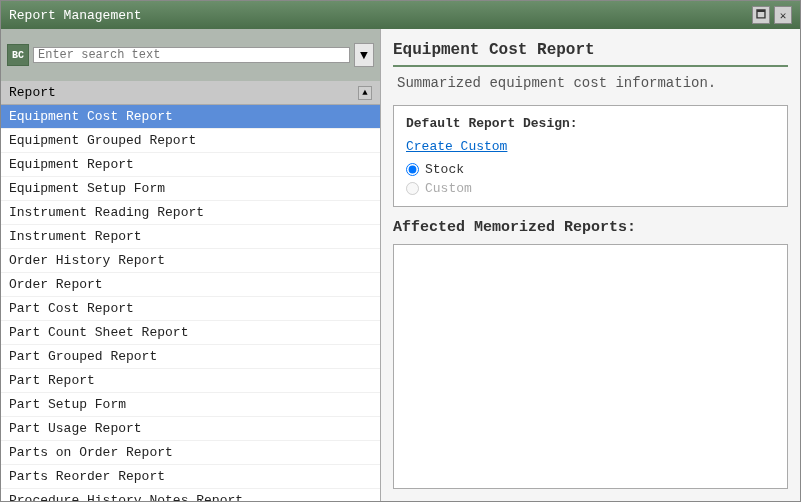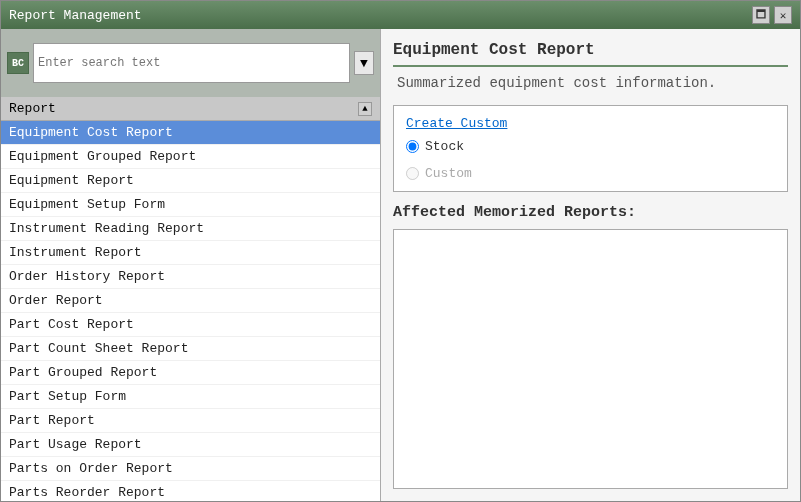--- a/index.html
+++ b/index.html
@@ -6,36 +6,36 @@
     body { background: #c0c0c0; display: flex; align-items: center; justify-content: center; width: 801px; height: 502px; overflow: hidden; }
     .window { width: 801px; height: 502px; background: #f0f0f0; border: 1px solid #888; display: flex; flex-direction: column; }
     .title-bar { background: linear-gradient(to bottom, #6b8e6b, #4a6e4a); color: white; height: 28px; display: flex; align-items: center; justify-content: space-between; padding: 0 8px; flex-shrink: 0; }
     .title-bar-text { font-size: 13px; font-weight: normal; }
     .title-bar-buttons { display: flex; gap: 4px; }
     .title-btn { width: 18px; height: 18px; background: #d0d0d0; border: 1px solid #888; display: flex; align-items: center; justify-content: center; cursor: pointer; font-size: 11px; color: #333; }
     .main-content { display: flex; flex: 1; overflow: hidden; }
     .left-panel { width: 380px; display: flex; flex-direction: column; border-right: 1px solid #aaa; flex-shrink: 0; }
     .search-bar { padding: 14px 6px; background: #b0b8b0; display: flex; align-items: center; gap: 4px; flex-shrink: 0; }
     .search-icon-box { display: flex; align-items: center; justify-content: center; width: 22px; height: 22px; background: #5a7a5a; border: 1px solid #4a6a4a; }
-    .search-input { flex: 1; height: 40px; border: 1px solid #999; padding: 0 4px; background: white; color: #aaa; font-size: 12px; }
+    .search-input { flex: 1; height: 16px; border: 1px solid #999; padding: 0 4px; background: white; color: #aaa; font-size: 12px; }
     .search-dropdown { width: 20px; height: 24px; border: 1px solid #999; background: #e8e8e8; display: flex; align-items: center; justify-content: center; cursor: pointer; }
     .list-header { background: #c8c8c8; border-bottom: 1px solid #aaa; padding: 4px 8px; display: flex; align-items: center; justify-content: space-between; flex-shrink: 0; gap: 32px; }
     .list-scroll { flex: 1; overflow-y: auto; background: white; }
     .list-scroll::-webkit-scrollbar { width: 14px; }
     .list-scroll::-webkit-scrollbar-track { background: #e8e8e8; border: 1px solid #ccc; }
     .list-scroll::-webkit-scrollbar-thumb { background: #c0c0c0; border: 1px solid #999; }
     .list-item { padding: 4px 8px; cursor: pointer; border-bottom: 1px solid #f0f0f0; white-space: nowrap; color: #222; font-size: 13px; }
     .list-item.selected { background: #5b8dd9; color: white; }
     .right-panel { flex: 1; display: flex; flex-direction: column; padding: 12px; background: #f5f5f5; overflow-y: auto; }
     .report-title { font-size: 16px; font-weight: bold; color: #333; border-bottom: 2px solid #6b8e6b; padding-bottom: 6px; margin-bottom: 8px; }
     .report-desc { color: #555; margin-bottom: 14px; padding-left: 4px; font-size: 14px; }
     .section-box { border: 1px solid #aaa; background: white; padding: 10px 12px; margin-bottom: 12px; }
     .section-title { font-weight: bold; margin-bottom: 8px; color: #333; font-size: 13px; }
     .create-custom-link { color: #0066cc; text-decoration: underline; cursor: pointer; display: block; margin-bottom: 8px; font-size: 13px; }
-    .radio-group { display: flex; flex-direction: column; gap: 12px; }
+    .radio-group { display: flex; flex-direction: column; gap: 4px; }
     .radio-item { display: flex; align-items: center; gap: 6px; }
     .radio-item input[type="radio"] { cursor: pointer; }
     .radio-label { color: #333; font-size: 13px; }
     .radio-label.disabled { color: #aaa; }
     .affected-title { font-weight: bold; color: #333; margin-bottom: 8px; font-size: 15px; }
     .affected-box { border: 1px solid #aaa; background: white; flex: 1; min-height: 200px; }
     .scroll-arrow { width: 14px; height: 14px; background: #d0d0d0; border: 1px solid #999; display: flex; align-items: center; justify-content: center; cursor: pointer; font-size: 9px; }
   </style>
 </head>
 <body>
@@ -68,32 +68,33 @@
           <div class="list-item">Equipment Grouped Report</div>
           <div class="list-item">Equipment Report</div>
           <div class="list-item">Equipment Setup Form</div>
           <div class="list-item">Instrument Reading Report</div>
           <div class="list-item">Instrument Report</div>
           <div class="list-item">Order History Report</div>
           <div class="list-item">Order Report</div>
           <div class="list-item">Part Cost Report</div>
           <div class="list-item">Part Count Sheet Report</div>
           <div class="list-item">Part Grouped Report</div>
+          <div class="list-item">Part Report</div>
           <div class="list-item">Part Setup Form</div>
-          <div class="list-item">Part Report</div>
           <div class="list-item">Part Usage Report</div>
           <div class="list-item">Parts on Order Report</div>
           <div class="list-item">Parts Reorder Report</div>
           <div class="list-item">Procedure History Notes Report</div>
         </div>
     </div>
     <div class="right-panel">
       <div class="report-title">Equipment Cost Report</div>
       <div class="report-desc">Summarized equipment cost information.</div>
       <div class="section-box">
+        <div class="section-title">Default Report Design:</div>
         <a class="create-custom-link">Create Custom</a>
         <div class="radio-group">
           <div class="radio-item">
             <input type="radio" name="design" checked="" style="">
             <span class="radio-label">Stock</span>
           </div>
           <div class="radio-item">
             <input type="radio" name="design" disabled="" style="">
             <span class="radio-label disabled">Custom</span>
           </div>

